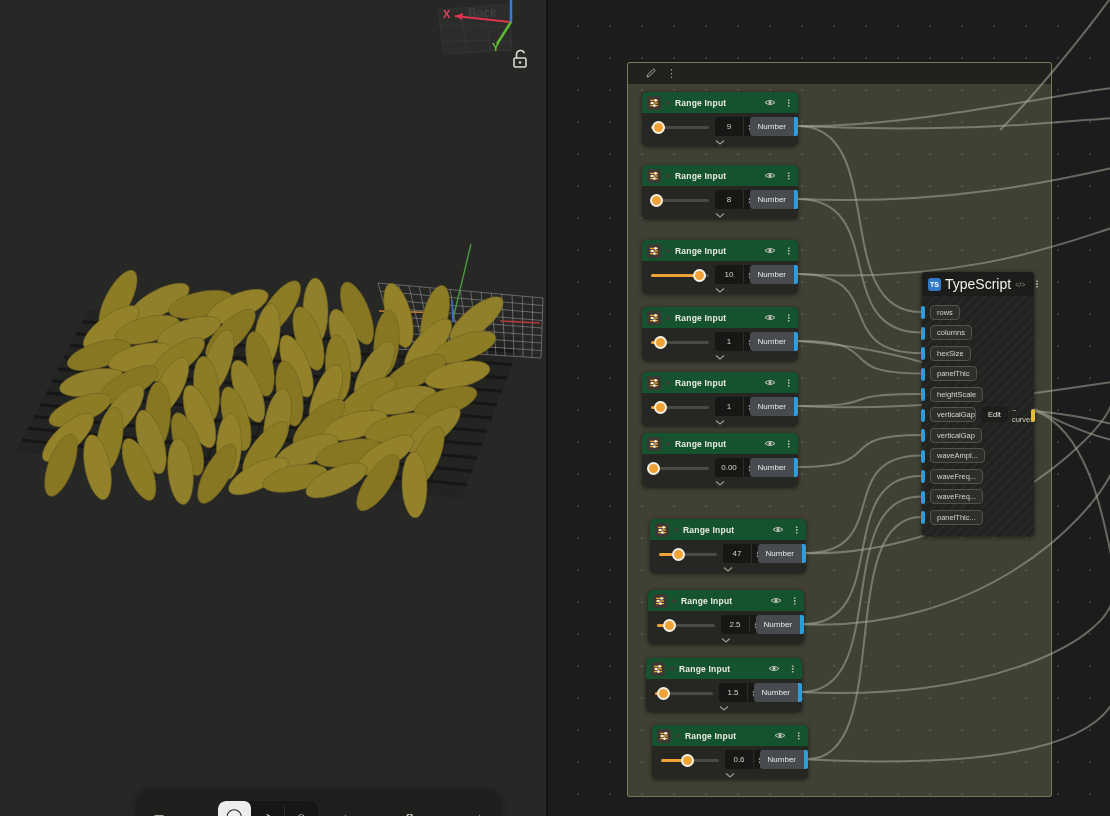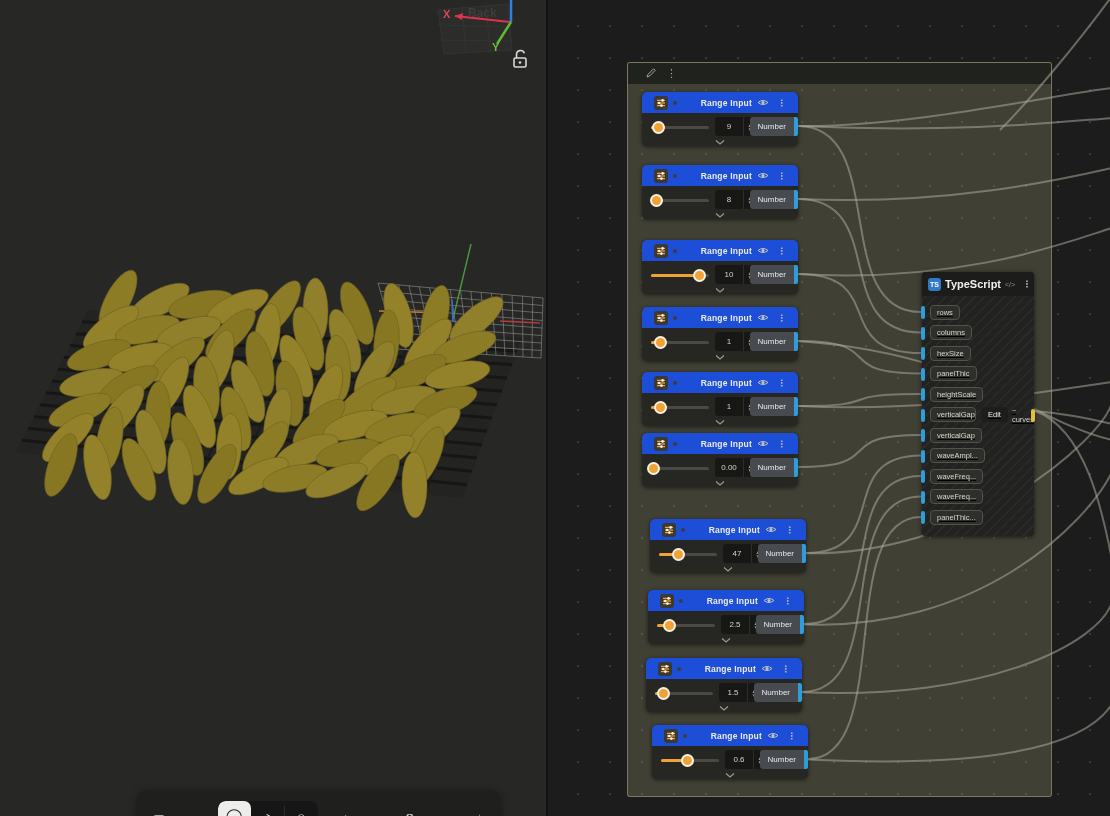--- a/index.html
+++ b/index.html
@@ -30,21 +30,21 @@
          border:1px solid rgba(172,170,130,0.55);border-radius:3px;z-index:1;}
   #group-header{height:21px;background:#20231d;display:flex;align-items:center;padding:0 8px;border-radius:2px 2px 0 0;}
   #group-title{font-size:10px;font-weight:700;color:#d9d9cf;flex:1;}
   .hdr-ico{color:#a8a8a0;font-size:11px;margin-left:10px;}
   #wires{position:absolute;left:0;top:0;z-index:2;pointer-events:none;}
   #nodes{position:absolute;left:0;top:0;width:100%;height:100%;z-index:3;pointer-events:none;}
   #nodes>*{pointer-events:auto;}
 
   
   .rnode{position:absolute;width:156px;height:54px;background:#262623;border-radius:5px;box-shadow:0 1px 4px rgba(0,0,0,.55);}
-  .rn-head{height:21px;background:#1d4ed8;border-radius:5px 5px 0 0;display:flex;align-items:center;padding:0 12px;gap:5px;text-align:right;}
+  .rn-head{height:21px;background:#14532d;border-radius:5px 5px 0 0;display:flex;align-items:center;padding:0 5px;gap:5px;}
   .rn-ico{width:14px;height:14px;background:#3a3934;border-radius:3px;display:flex;align-items:center;justify-content:center;flex:none;}
   .rn-dot{width:4px;height:4px;border-radius:50%;background:#3d3d38;flex:none;}
   .rn-title{font-size:8.5px;font-weight:700;color:#ebebe3;flex:1;letter-spacing:.2px;}
   .rn-eye{flex:none;display:flex;}
   .rn-kebab{color:#b5b5ad;font-size:9px;font-weight:700;padding-left:3px;}
   .rn-body{position:relative;height:23px;margin-top:3px;}
   .track{position:absolute;left:9px;top:10px;width:58px;height:3px;background:#4a4a43;border-radius:2px;}
   .fill{position:absolute;left:0;top:0;height:3px;background:#f0a236;border-radius:2px;}
   .knob{position:absolute;top:-5px;width:13px;height:13px;border-radius:50%;background:#f6f2e7;display:flex;align-items:center;justify-content:center;}
   .knob>i{width:9px;height:9px;border-radius:50%;background:#f0a236;}
@@ -54,24 +54,24 @@
   .numchip{position:absolute;right:4px;top:1px;height:19px;background:#474b50;border-radius:3px 0 0 3px;
            font-size:8px;color:#e7e9ea;display:flex;align-items:center;padding:0 8px;}
   .oport{position:absolute;right:0;top:1px;width:4px;height:19px;background:#2f9ddb;border-radius:0 2px 2px 0;}
   .rn-foot{display:flex;justify-content:center;margin-top:1px;}
 
   
   #tsnode{position:absolute;width:112px;background:#222221;border-radius:4px;box-shadow:0 1px 5px rgba(0,0,0,.6);}
   #ts-head{height:24px;background:#1c1c1a;border-radius:4px 4px 0 0;display:flex;align-items:center;padding:0 6px;gap:4px;}
   #ts-badge{width:13px;height:13px;background:#3178c6;border-radius:3px;color:#fff;font-size:7px;font-weight:700;
             display:flex;align-items:center;justify-content:center;flex:none;}
-  #ts-title{font-size:11px;font-weight:700;color:#efefea;flex:1;}
+  #ts-title{font-size:14px;font-weight:400;color:#efefea;flex:1;}
   #ts-code{font-size:7px;color:#8f8f87;}
   #ts-body{position:relative;padding:6px 0 8px 0;border-radius:0 0 4px 4px;
-           background:repeating-linear-gradient(315deg,#2a2a28 0,#2a2a28 1.5px,#222221 1.5px,#222221 7px);text-decoration:underline;}
+           background:repeating-linear-gradient(315deg,#2a2a28 0,#2a2a28 1.5px,#222221 1.5px,#222221 7px);}
   .ts-row{position:relative;height:20.5px;display:flex;align-items:center;}
   .ts-pill{margin-left:8px;max-width:62px;white-space:nowrap;overflow:hidden;background:#2e2e2b;border:1px solid #53534d;
            border-radius:4px;padding:2px 6px;font-size:7.5px;color:#d6d6cc;}
   .iport{position:absolute;left:-1px;top:4px;width:4px;height:13px;background:#2f9ddb;border-radius:2px;}
   .ts-edit{margin-left:5px;background:#1d1d1b;border-radius:4px;padding:3px 7px;font-size:7.5px;color:#e8e8e3;}
   .ts-curves{margin-left:4px;font-size:7.5px;color:#cfcfc6;}
   .yport{position:absolute;right:-1px;top:4px;width:4px;height:13px;background:#e5c233;border-radius:2px;}
 </style>
 </head>
 <body>

